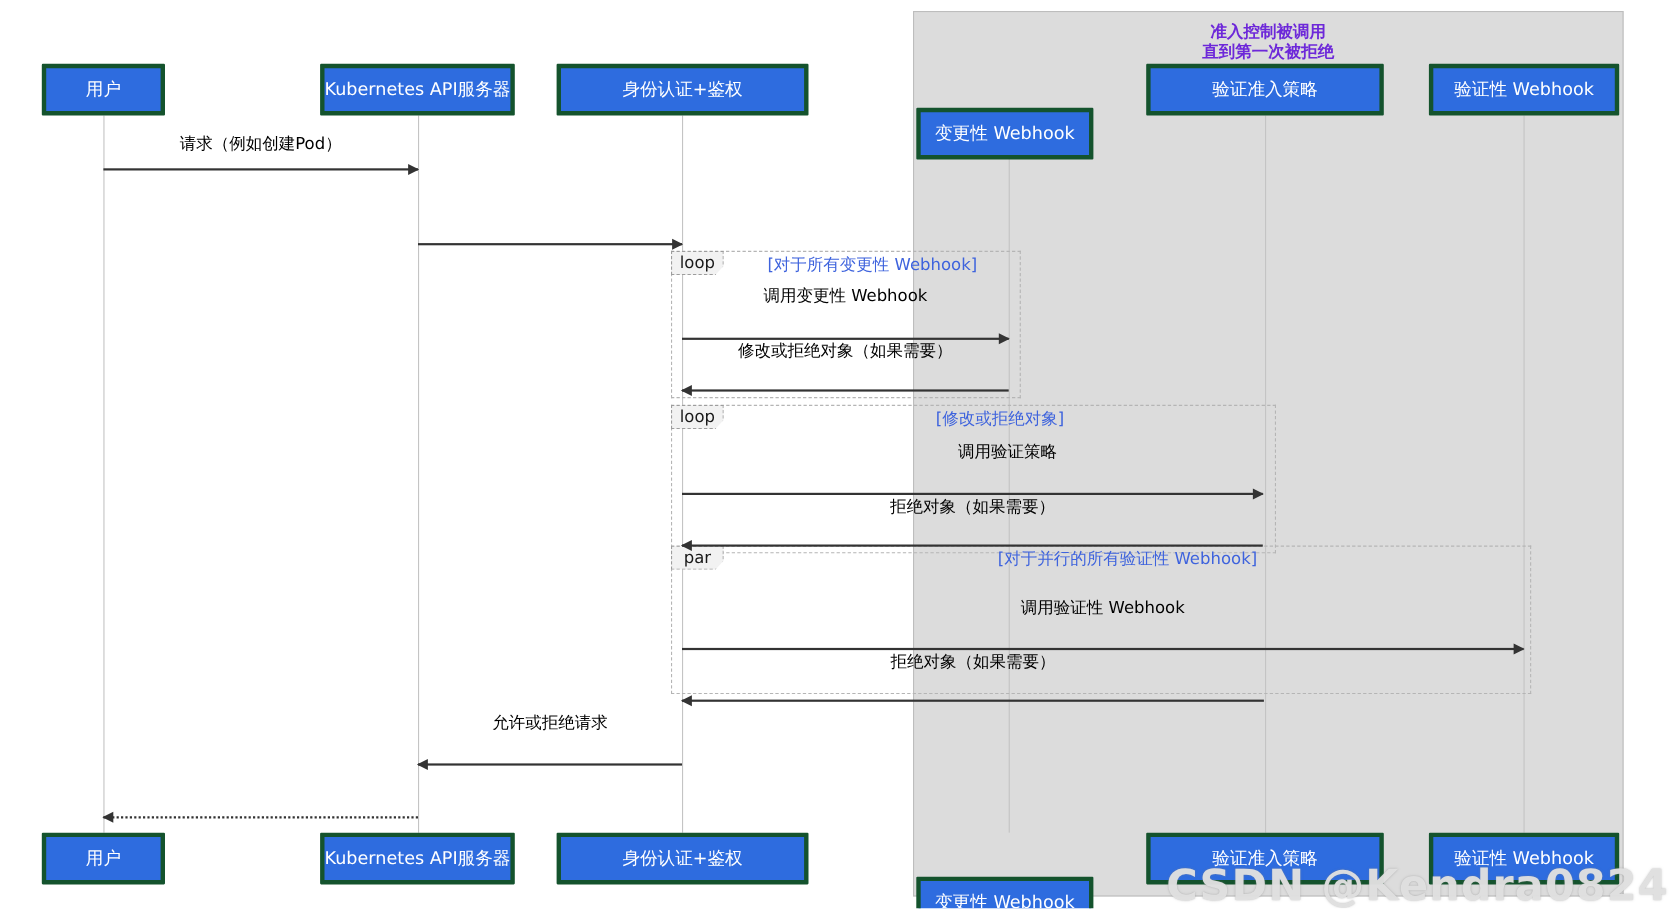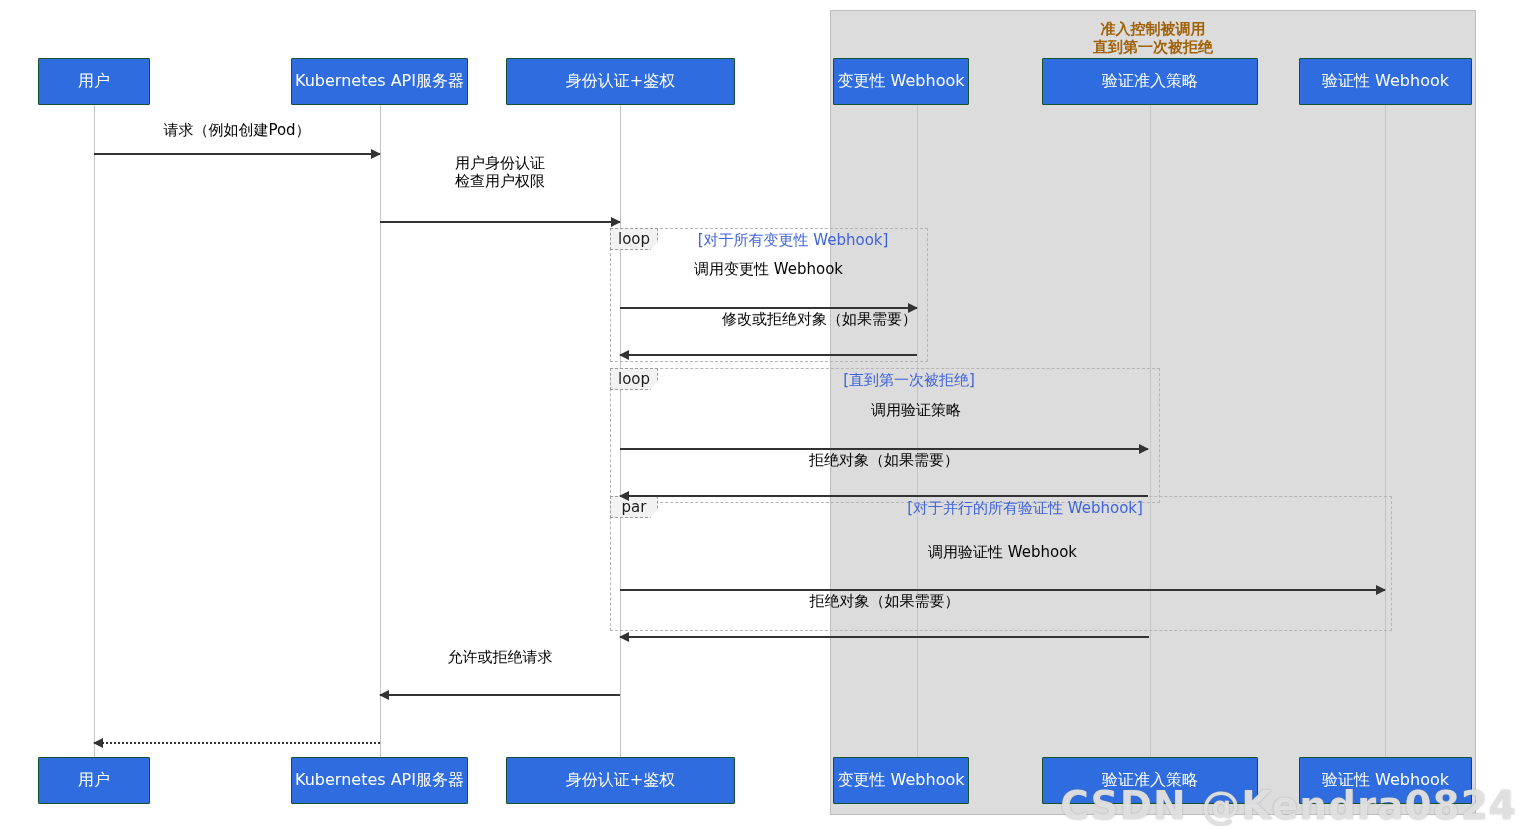--- a/index.html
+++ b/index.html
@@ -3,57 +3,57 @@
 <meta charset="utf-8">
 <style>
   html,body{margin:0;padding:0;background:#ffffff;}
   body{font-family:"DejaVu Sans","Liberation Sans",sans-serif;}
   #stage{position:relative;width:1521px;height:826px;background:#ffffff;overflow:hidden;}
 
   
   .region{position:absolute;left:830px;top:10px;width:646px;height:805px;
           background:#dcdcdc;border:1px solid #bdbdbd;box-sizing:border-box;z-index:0;}
   .region-title{position:absolute;left:830px;top:20px;width:646px;text-align:center;
-          font-size:15px;font-weight:bold;color:#a16207;line-height:18px;z-index:1;}
+          font-size:15px;font-weight:bold;color:#6d28d9;line-height:18px;z-index:1;}
 
   
   .lifeline{position:absolute;top:105px;height:652px;width:1px;background:#c4c4c4;z-index:1;}
   .ll-user{left:94px;} .ll-api{left:380px;} .ll-auth{left:620px;}
   .ll-mweb{left:917px;} .ll-vpolicy{left:1150px;} .ll-vweb{left:1385px;}
 
   
-  .actor{position:absolute;height:47px;background:#2e6cdf;border:1px solid #14532d;
+  .actor{position:absolute;height:47px;background:#2e6cdf;border:4px solid #14532d;
          box-sizing:border-box;color:#ffffff;font-size:16px;display:flex;
          align-items:center;justify-content:center;z-index:4;border-radius:1px;}
   .row-top{top:58px;} .row-bottom{top:757px;}
   .a-user{left:38px;width:112px;}
   .a-api{left:291px;width:177px;}
   .a-auth{left:506px;width:229px;}
-  .a-mweb{left:833px;width:136px;}
+  .a-mweb{left:833px;width:161px;margin-top:40px;}
   .a-vpolicy{left:1042px;width:216px;}
   .a-vweb{left:1299px;width:173px;}
 
   
   .frame{position:absolute;border:1px dashed #b5b5b5;box-sizing:border-box;z-index:2;background:transparent;}
   .f-loop1{left:610px;top:228px;width:318px;height:134px;}
   .f-loop2{left:610px;top:368px;width:550px;height:135px;}
   .f-par  {left:610px;top:496px;width:782px;height:135px;}
   .frame-tag{position:absolute;left:-1px;top:-1px;width:48px;height:22px;background:#f2f2f2;
          border:1px dashed #9d9d9d;box-sizing:border-box;font-size:15px;color:#1a1a1a;
          display:flex;align-items:center;justify-content:center;
          clip-path:polygon(0 0,100% 0,100% 62%,84% 100%,0 100%);}
   .frame-cond{position:absolute;top:2px;left:48px;right:0;text-align:center;
          font-size:15px;color:#3e63dd;z-index:3;}
 
   
   .msg{position:absolute;font-size:15px;color:#000000;text-align:center;z-index:3;line-height:18px;}
   .m-request{left:94px;width:286px;top:121px;}
   .m-authn{left:380px;width:240px;top:154px;}
   .m-call-mutating{left:620px;width:297px;top:260px;}
-  .m-mutating-return{left:620px;width:297px;top:310px;text-align:right;}
+  .m-mutating-return{left:620px;width:297px;top:310px;}
   .m-call-policy{left:652px;width:528px;top:401px;}
   .m-policy-return{left:620px;width:528px;top:451px;}
   .m-call-validating{left:620px;width:765px;top:543px;}
   .m-validating-return{left:620px;width:529px;top:592px;}
   .m-allow-deny{left:380px;width:240px;top:648px;}
   .m-response{left:94px;width:286px;top:701px;}
 
   
   .arrow{position:absolute;height:0;border-top:2px solid #333333;z-index:3;}
   .arrow.dotted{border-top:2px dotted #333333;}
@@ -94,32 +94,28 @@
   <div class="lifeline ll-mweb"></div>
   <div class="lifeline ll-vpolicy"></div>
   <div class="lifeline ll-vweb"></div>
 
   <div class="frame f-loop1">
     <div class="frame-tag">loop</div>
     <div class="frame-cond">[对于所有变更性 Webhook]</div>
   </div>
   <div class="frame f-loop2">
     <div class="frame-tag">loop</div>
-    <div class="frame-cond">[直到第一次被拒绝]</div>
+    <div class="frame-cond">[修改或拒绝对象]</div>
   </div>
   <div class="frame f-par">
     <div class="frame-tag">par</div>
     <div class="frame-cond">[对于并行的所有验证性 Webhook]</div>
   </div>
 
   <div class="msg m-request">请求（例如创建Pod）</div>
-  <div class="msg m-authn">
-    <div>用户身份认证</div>
-    <div>检查用户权限</div>
-  </div>
   <div class="msg m-call-mutating">调用变更性 Webhook</div>
   <div class="msg m-mutating-return">修改或拒绝对象（如果需要）</div>
   <div class="msg m-call-policy">调用验证策略</div>
   <div class="msg m-policy-return">拒绝对象（如果需要）</div>
   <div class="msg m-call-validating">调用验证性 Webhook</div>
   <div class="msg m-validating-return">拒绝对象（如果需要）</div>
   <div class="msg m-allow-deny">允许或拒绝请求</div>
 
   <div class="arrow dir-right ar-request">
       <span class="head"></span>

